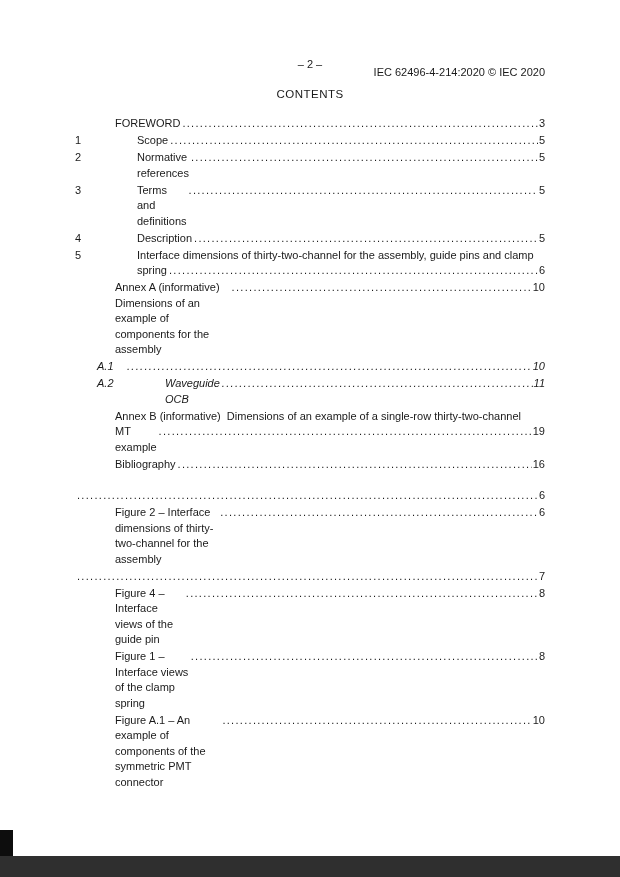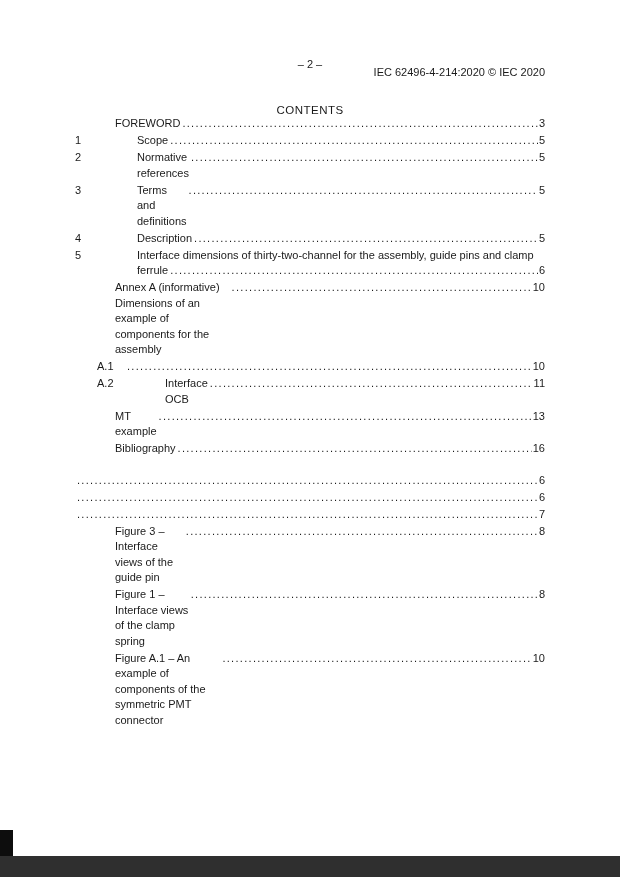--- a/index.html
+++ b/index.html
@@ -38,21 +38,21 @@
   }
   .doc-ref {
     position: absolute;
     right: 0;
     top: 8px;
     white-space: nowrap;
   }
   
   .title {
     position: absolute;
-    top: 104px;
+    top: 88px;
     left: 0;
     right: 0;
     margin: 0;
     text-align: center;
     font-size: 11.5px;
     font-weight: normal;
     letter-spacing: 0.5px;
   }
   
   .toc {
@@ -68,21 +68,21 @@
   }
   .toc-row {
     display: flex;
     align-items: flex-start;
     margin-bottom: 1.5px;
   }
   .toc-row .num {
     flex: 0 0 auto;
   }
   .toc-row.indent1 .num { width: 22px; }
-  .toc-row.indent2 { padding-left: 22px; }
+  .toc-row.indent2 { padding-left: 22px; font-style: italic; }
   .toc-row.indent2 .num { width: 28px; }
   .toc-row .body {
     flex: 1 1 auto;
     min-width: 0;
   }
   .line {
     display: flex;
     align-items: baseline;
   }
   .line .txt {
@@ -186,21 +186,21 @@
             </div>
           </div>
         </div>
         <div class="toc-row indent1">
           <span class="num">5</span>
           <div class="body">
             <div class="line">
               <span class="txt">Interface dimensions of thirty-two-channel for the assembly, guide pins and clamp</span>
             </div>
             <div class="line">
-              <span class="txt">ferrule</span>
+              <span class="txt">spring</span>
               <span class="leader"></span>
               <span class="pg">6</span>
             </div>
           </div>
         </div>
         <div class="toc-row indent0">
           <div class="body">
             <div class="line">
               <span class="txt">Annex A (informative)  Dimensions of an example of components for the assembly</span>
               <span class="leader"></span>
@@ -214,32 +214,35 @@
             <div class="line">
               <span class="leader"></span>
               <span class="pg">10</span>
             </div>
           </div>
         </div>
         <div class="toc-row indent2">
           <span class="num">A.2</span>
           <div class="body">
             <div class="line">
-              <span class="txt">Interface OCB</span>
+              <span class="txt">Waveguide OCB</span>
               <span class="leader"></span>
               <span class="pg">11</span>
             </div>
           </div>
         </div>
         <div class="toc-row indent0">
           <div class="body">
             <div class="line">
+              <span class="txt">Annex B (informative)  Dimensions of an example of a single-row thirty-two-channel</span>
+            </div>
+            <div class="line">
               <span class="txt">MT example</span>
               <span class="leader"></span>
-              <span class="pg">13</span>
+              <span class="pg">19</span>
             </div>
           </div>
         </div>
         <div class="toc-row indent0">
           <div class="body">
             <div class="line">
               <span class="txt">Bibliography</span>
               <span class="leader"></span>
               <span class="pg">16</span>
             </div>
@@ -251,37 +254,38 @@
           <div class="body">
             <div class="line">
               <span class="leader"></span>
               <span class="pg">6</span>
             </div>
           </div>
         </div>
         <div class="toc-row indent0">
           <div class="body">
             <div class="line">
+              <span class="txt">Figure 2 – Interface dimensions of thirty-two-channel for the assembly</span>
               <span class="leader"></span>
               <span class="pg">6</span>
             </div>
           </div>
         </div>
         <div class="toc-row indent0">
           <div class="body">
             <div class="line">
               <span class="leader"></span>
               <span class="pg">7</span>
             </div>
           </div>
         </div>
         <div class="toc-row indent0">
           <div class="body">
             <div class="line">
-              <span class="txt">Figure 3 – Interface views of the guide pin</span>
+              <span class="txt">Figure 4 – Interface views of the guide pin</span>
               <span class="leader"></span>
               <span class="pg">8</span>
             </div>
           </div>
         </div>
         <div class="toc-row indent0">
           <div class="body">
             <div class="line">
               <span class="txt">Figure 1 – Interface views of the clamp spring</span>
               <span class="leader"></span>

